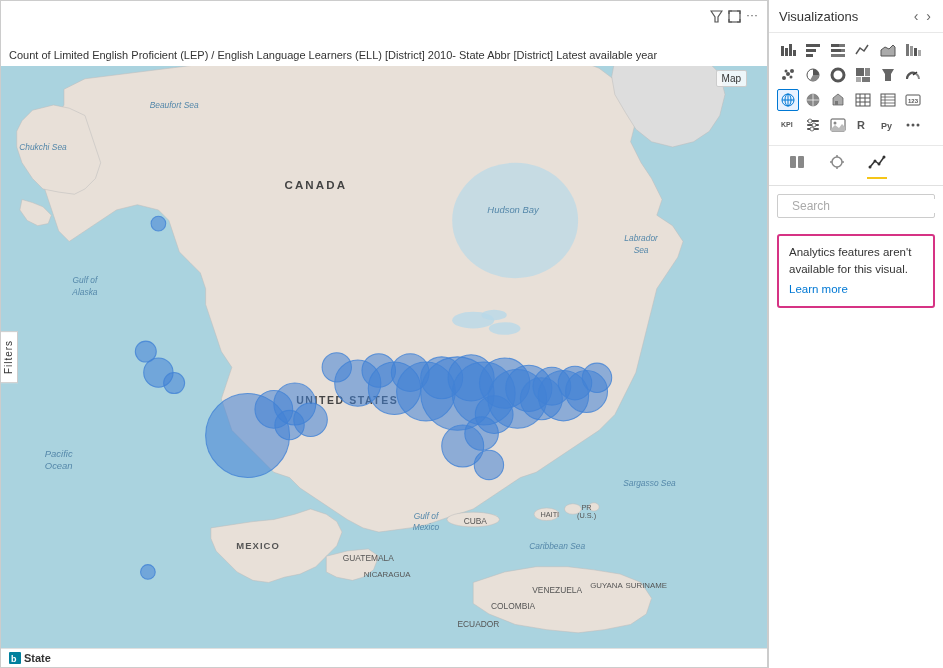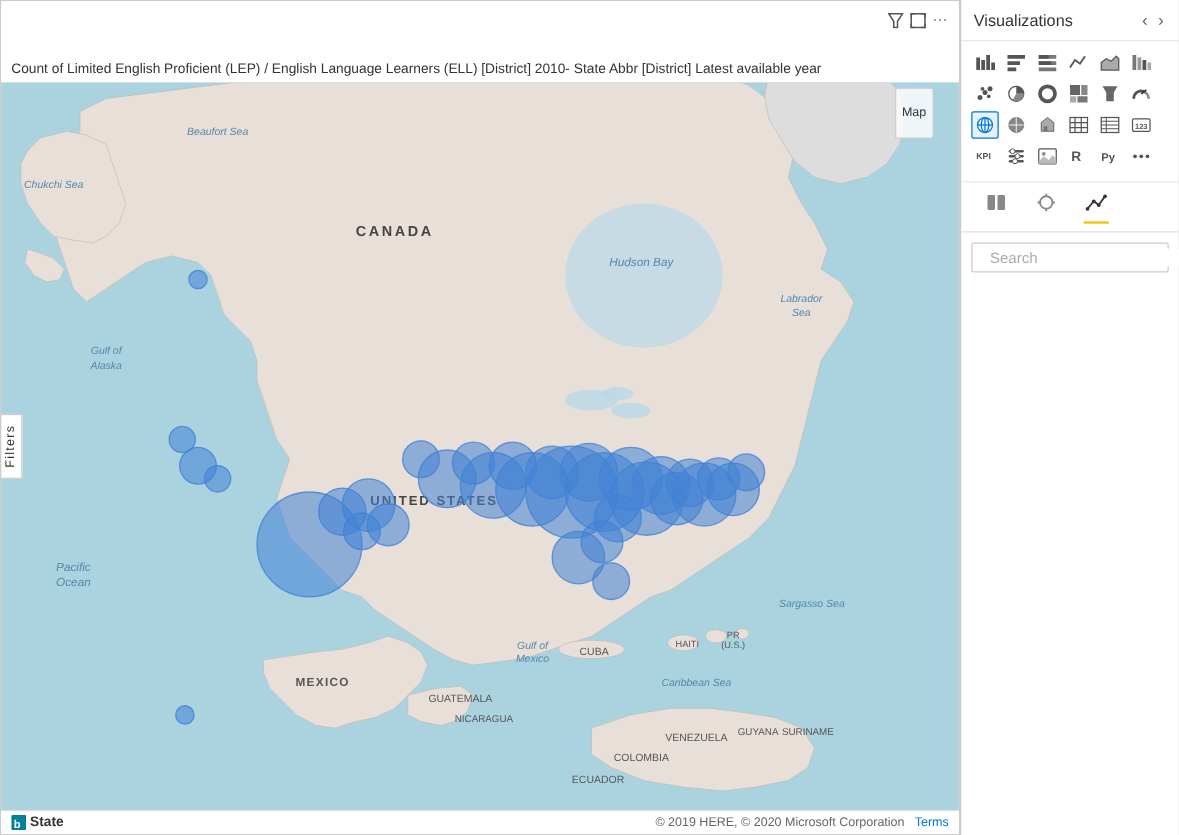--- a/index.html
+++ b/index.html
@@ -254,21 +254,21 @@
       margin-top: 2px;
     }
 
     
     .map-type-badge {
       position: absolute;
       top: 4px;
       right: 20px;
       background: rgba(255,255,255,0.8);
       border: 1px solid #ccc;
-      padding: 14px 5px;
+      padding: 2px 5px;
       font-size: 10px;
       color: #333;
       border-radius: 2px;
     }
 
     
     .viz-svg {
       width: 16px;
       height: 16px;
     }
@@ -405,25 +405,20 @@
   </div>
 
   <div class="map-footer">
     <div class="bing-logo">
       <svg width="12" height="12" viewBox="0 0 12 12">
         <rect width="12" height="12" fill="#00809d" rx="1"></rect>
         <text x="2" y="10" font-size="9" fill="white" font-weight="bold">b</text>
       </svg>
       <span>State</span>
     </div>
-    <div>
-      <span>© 2019 HERE, © 2020 Microsoft Corporation</span>
-      &nbsp;
-      <a href="#" style="color:#0078d4; text-decoration:none;">Terms</a>
-    </div>
   </div>
 </div>
 
 <div class="right-panel">
 
   <div class="panel-header">
     <span class="panel-title">Visualizations</span>
     <div class="panel-nav-arrows">
       <button class="nav-arrow">‹</button>
       <button class="nav-arrow">›</button>
@@ -649,13 +644,17 @@
   </div>
 
   <div class="search-box">
     <svg width="13" height="13" viewBox="0 0 13 13">
       <circle cx="5.5" cy="5.5" r="4" fill="none" stroke="#888" stroke-width="1.2"></circle>
       <line x1="8.5" y1="8.5" x2="12" y2="12" stroke="#888" stroke-width="1.2"></line>
     </svg>
     <input class="search-input" type="text" placeholder="Search" style="">
   </div>
 
+  <div class="analytics-message">
+    <span>Analytics features aren't available for this visual.</span>
+    <a href="#" class="analytics-learn-more">Learn more</a>
+  </div>
 </div>
 
 </body></html>

